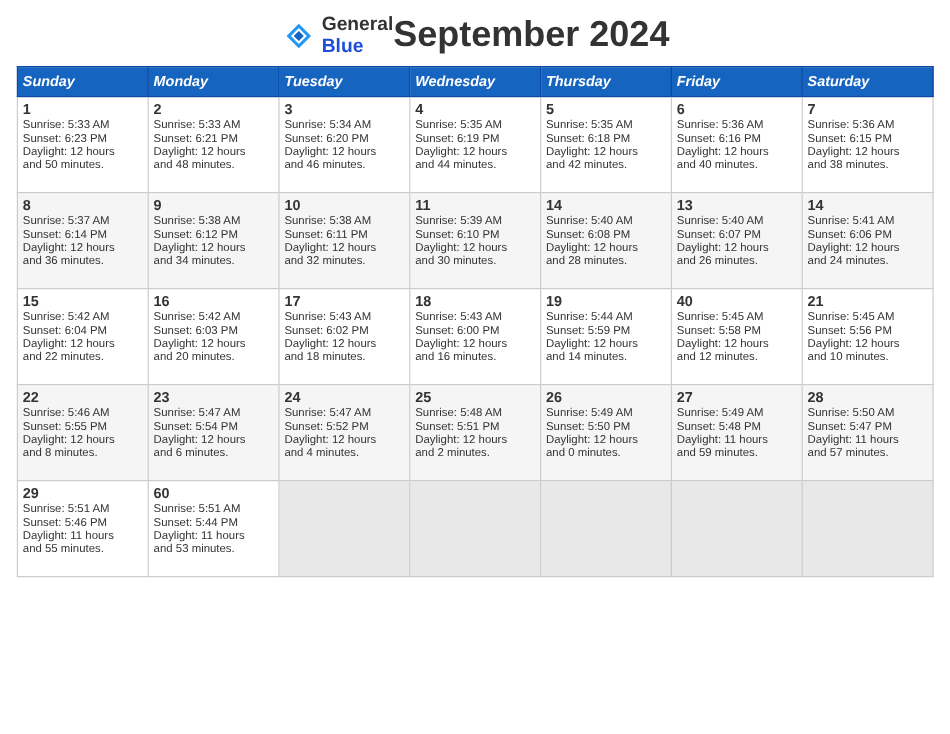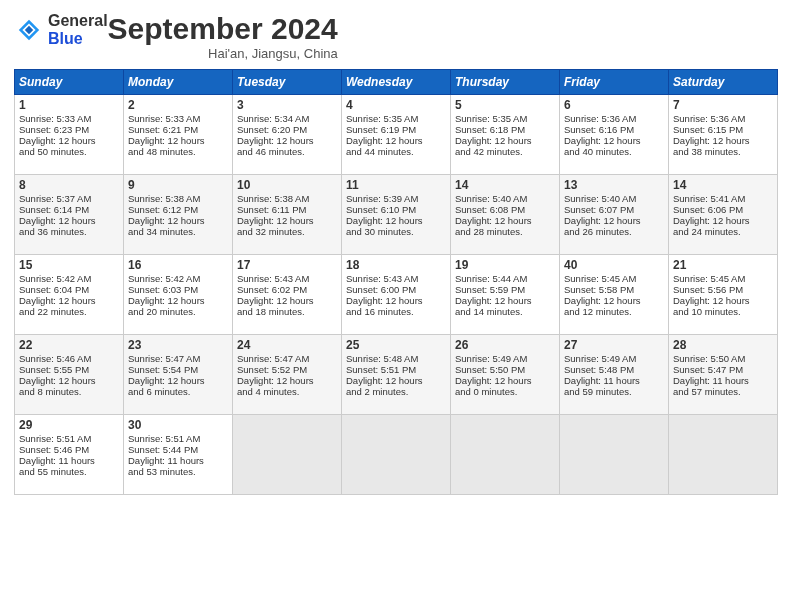--- a/index.html
+++ b/index.html
@@ -9,21 +9,21 @@
       width: 792px;
       height: 612px;
       overflow: hidden;
     }
     .container {
       width: 792px;
       padding: 12px 14px;
     }
     .header {
       display: flex;
-      justify-content: flex-start;
+      justify-content: center;
       align-items: flex-start;
       margin-bottom: 8px;
     }
     .logo {
       display: flex;
       align-items: center;
     }
     .logo-text {
       font-size: 18px;
       font-weight: bold;
@@ -89,21 +89,20 @@
         <path d="M14,25 L25,14 L36,25 L25,36 Z" fill="#fff"></path>
         <path d="M18,25 L25,18 L32,25 L25,32 Z" fill="#1565c0"></path>
       </svg>
       <div class="logo-text">
         <span style="display:block;font-size:16px;font-weight:bold;color:#333;">General</span>
         <span style="display:block;font-size:16px;font-weight:bold;color:#1d4ed8;">Blue</span>
       </div>
     </div>
     <div class="title-section">
       <div style="font-size:30px;font-weight:bold;color:#333;">September 2024</div>
-      <div style="font-size:13px;color:#555;">Hai'an, Jiangsu, China</div>
     </div>
   </div>
 
   <table>
     <thead>
       <tr>
         <th>Sunday</th>
         <th>Monday</th>
         <th>Tuesday</th>
         <th>Wednesday</th>
@@ -232,21 +231,21 @@
           <span class="day-num">28</span>
           Sunrise: 5:50 AM<br>Sunset: 5:47 PM<br>Daylight: 11 hours<br>and 57 minutes.
         </td>
       </tr>
       <tr>
         <td>
           <span class="day-num">29</span>
           Sunrise: 5:51 AM<br>Sunset: 5:46 PM<br>Daylight: 11 hours<br>and 55 minutes.
         </td>
         <td>
-          <span class="day-num">30</span>
+          <span class="day-num">60</span>
           Sunrise: 5:51 AM<br>Sunset: 5:44 PM<br>Daylight: 11 hours<br>and 53 minutes.
         </td>
         <td class="empty-cell"></td>
         <td class="empty-cell"></td>
         <td class="empty-cell"></td>
         <td class="empty-cell"></td>
         <td class="empty-cell"></td>
       </tr>
     </tbody>
   </table>

